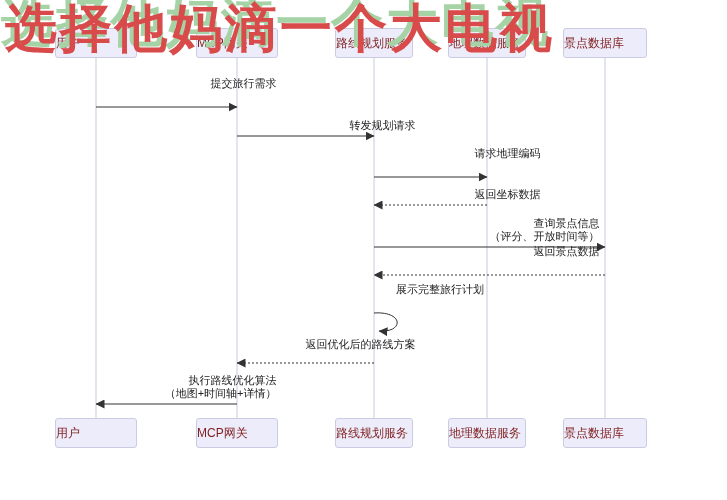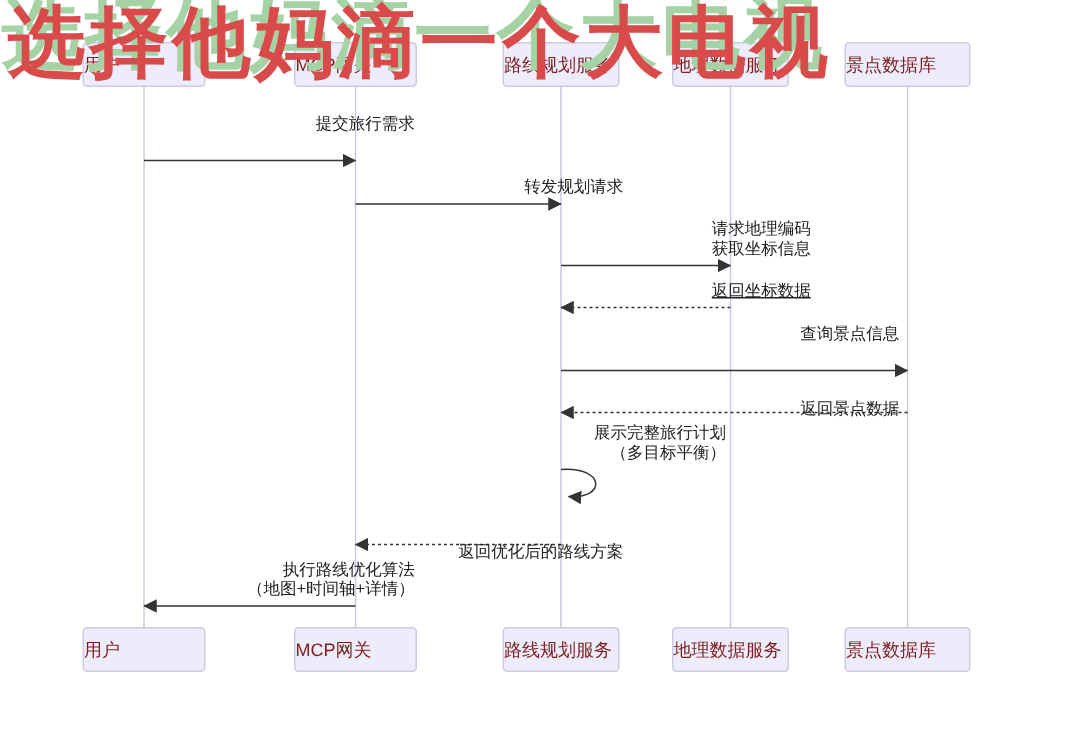--- a/index.html
+++ b/index.html
@@ -98,36 +98,35 @@
 
   <div id="labels">
       <div class="msg-label" style="left: 56.5px; top: 77px;">
         <div>提交旅行需求</div>
       </div>
       <div class="msg-label" style="left: 195.5px; top: 119px;">
         <div>转发规划请求</div>
       </div>
       <div class="msg-label" style="left: 320.5px; top: 147px;">
         <div>请求地理编码</div>
-        <div>获取坐标信息</div>
       </div>
-      <div class="msg-label" style="left: 320.5px; top: 188px; text-decoration: underline;">
+      <div class="msg-label" style="left: 320.5px; top: 188px;">
         <div>返回坐标数据</div>
       </div>
       <div class="msg-label" style="left: 379.5px; top: 217px;">
         <div>查询景点信息</div>
+        <div>（评分、开放时间等）</div>
       </div>
-      <div class="msg-label" style="left: 379.5px; top: 267px;">
+      <div class="msg-label" style="left: 379.5px; top: 246px; font-family: Liberation Mono, monospace;">
         <div>返回景点数据</div>
       </div>
       <div class="msg-label" style="left: 264px; top: 283px;">
         <div>展示完整旅行计划</div>
-        <div>（多目标平衡）</div>
       </div>
-      <div class="msg-label" style="left: 195.5px; top: 362px;">
+      <div class="msg-label" style="left: 195.5px; top: 338px;">
         <div>返回优化后的路线方案</div>
       </div>
       <div class="msg-label" style="left: 56.5px; top: 374px;">
         <div>执行路线优化算法</div>
         <div>（地图+时间轴+详情）</div>
       </div>
     </div>
 
   <div class="watermark" style="color: rgb(217, 75, 75); text-shadow: rgb(166, 211, 166) -4px -6px 0px;">选择他妈滴一个大电视</div>
 

